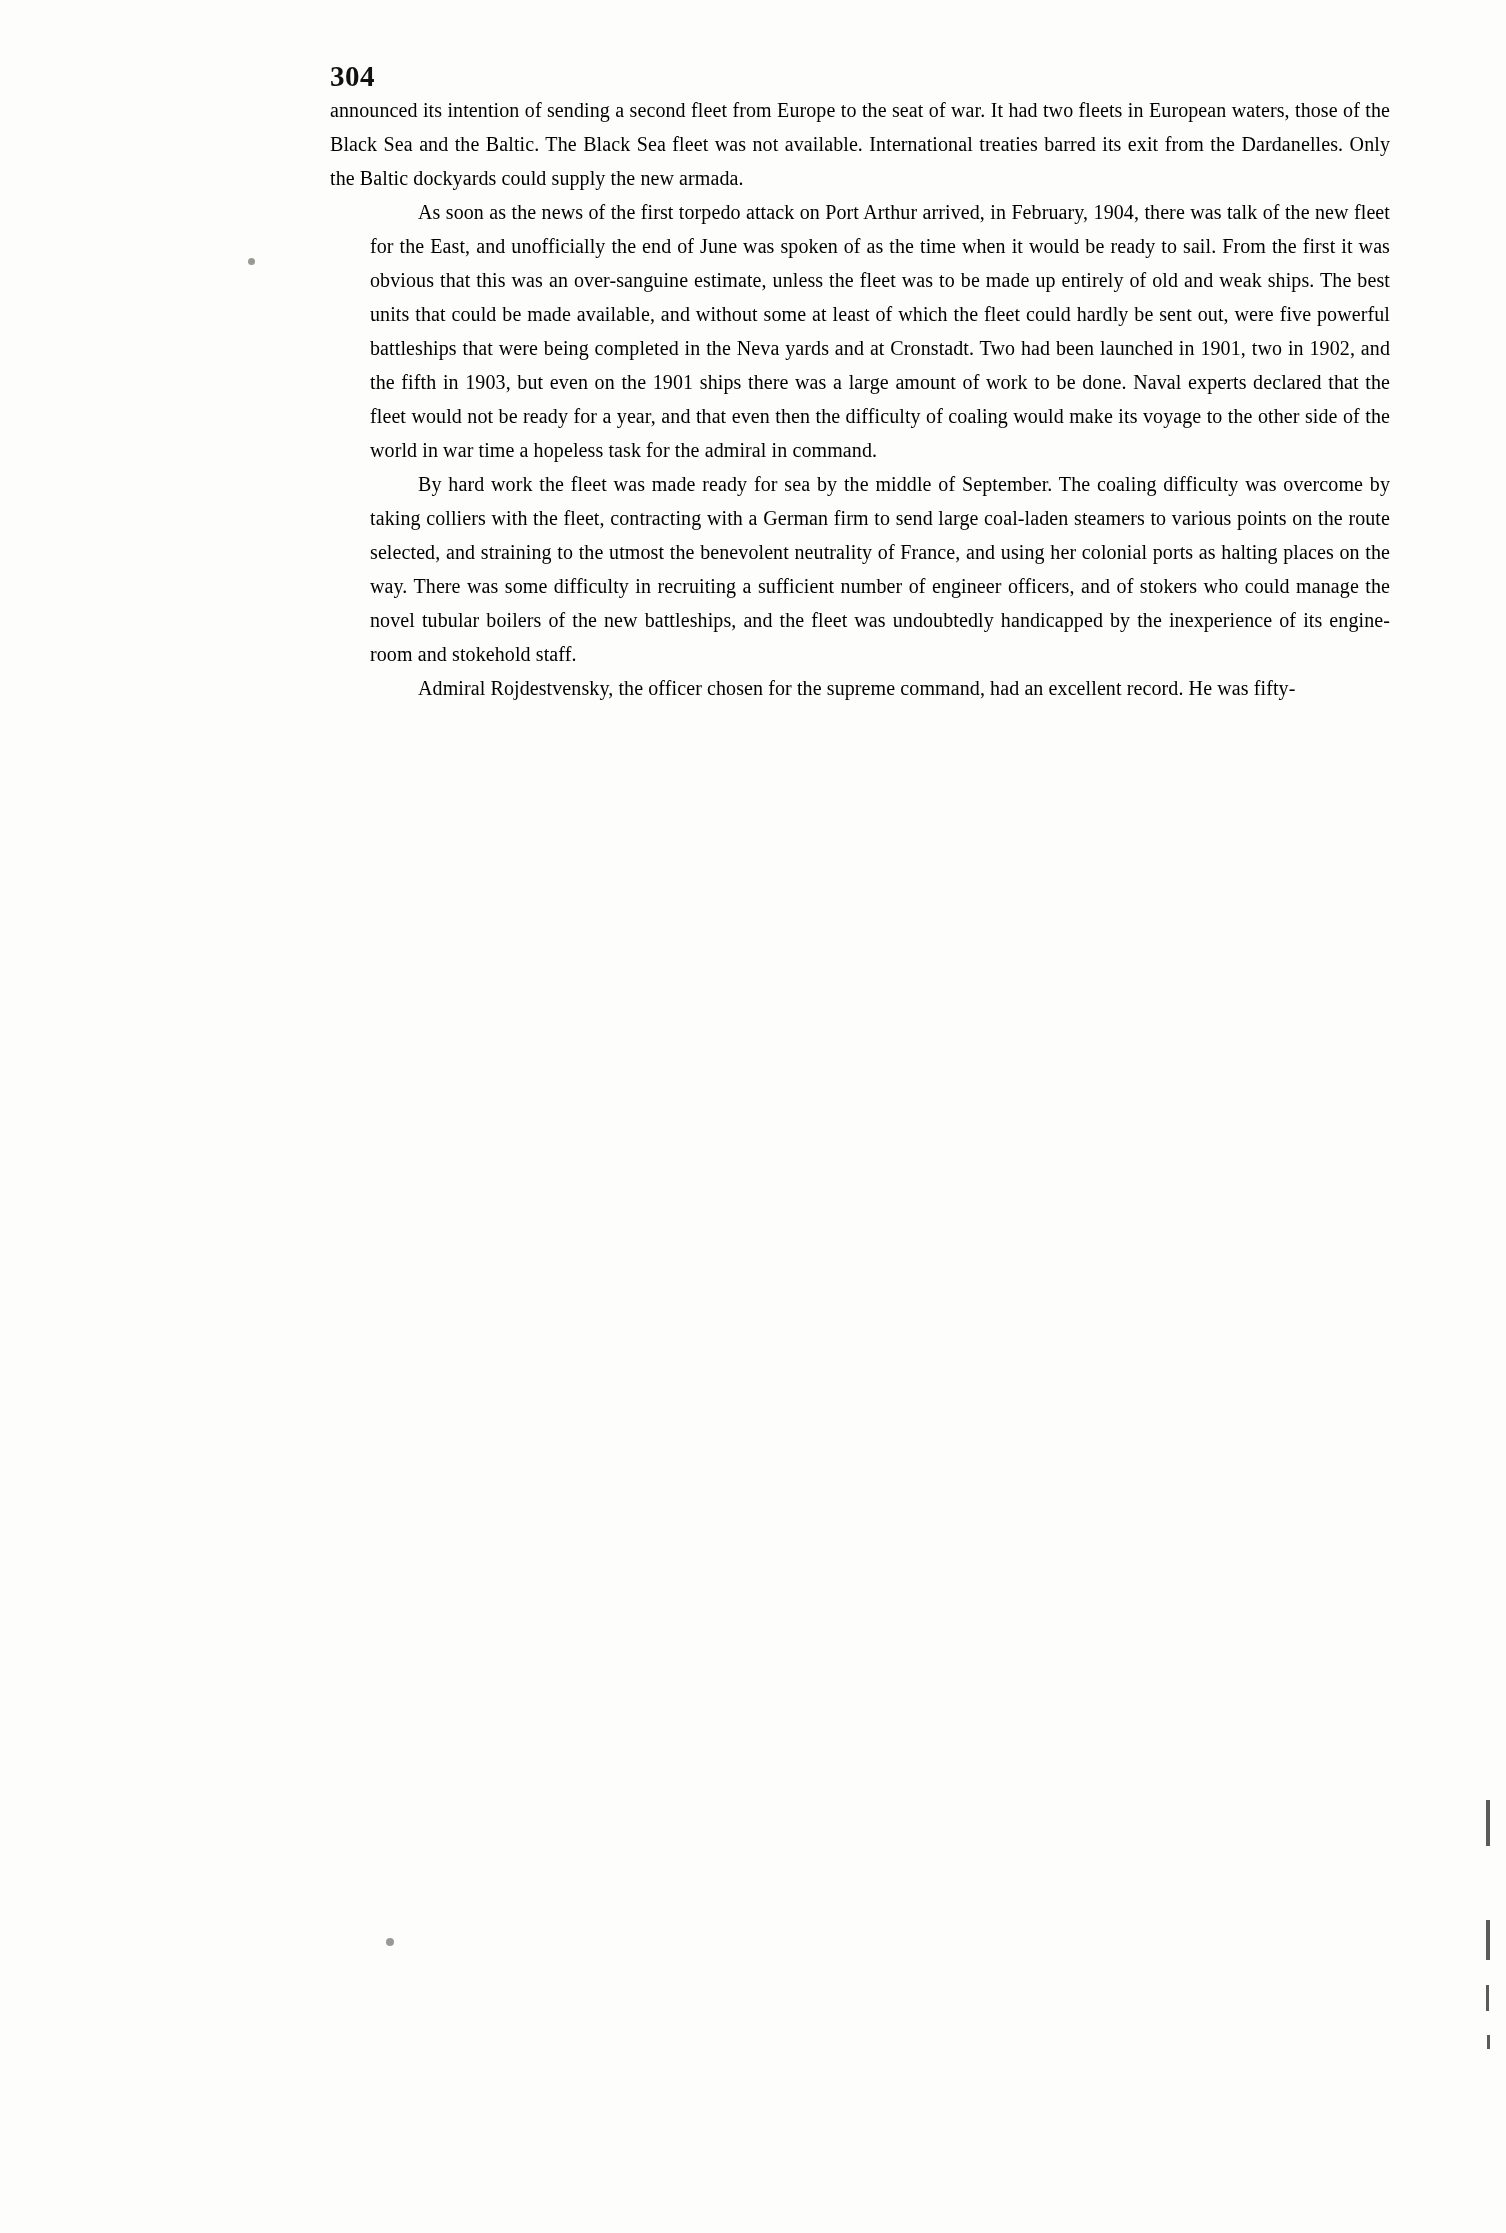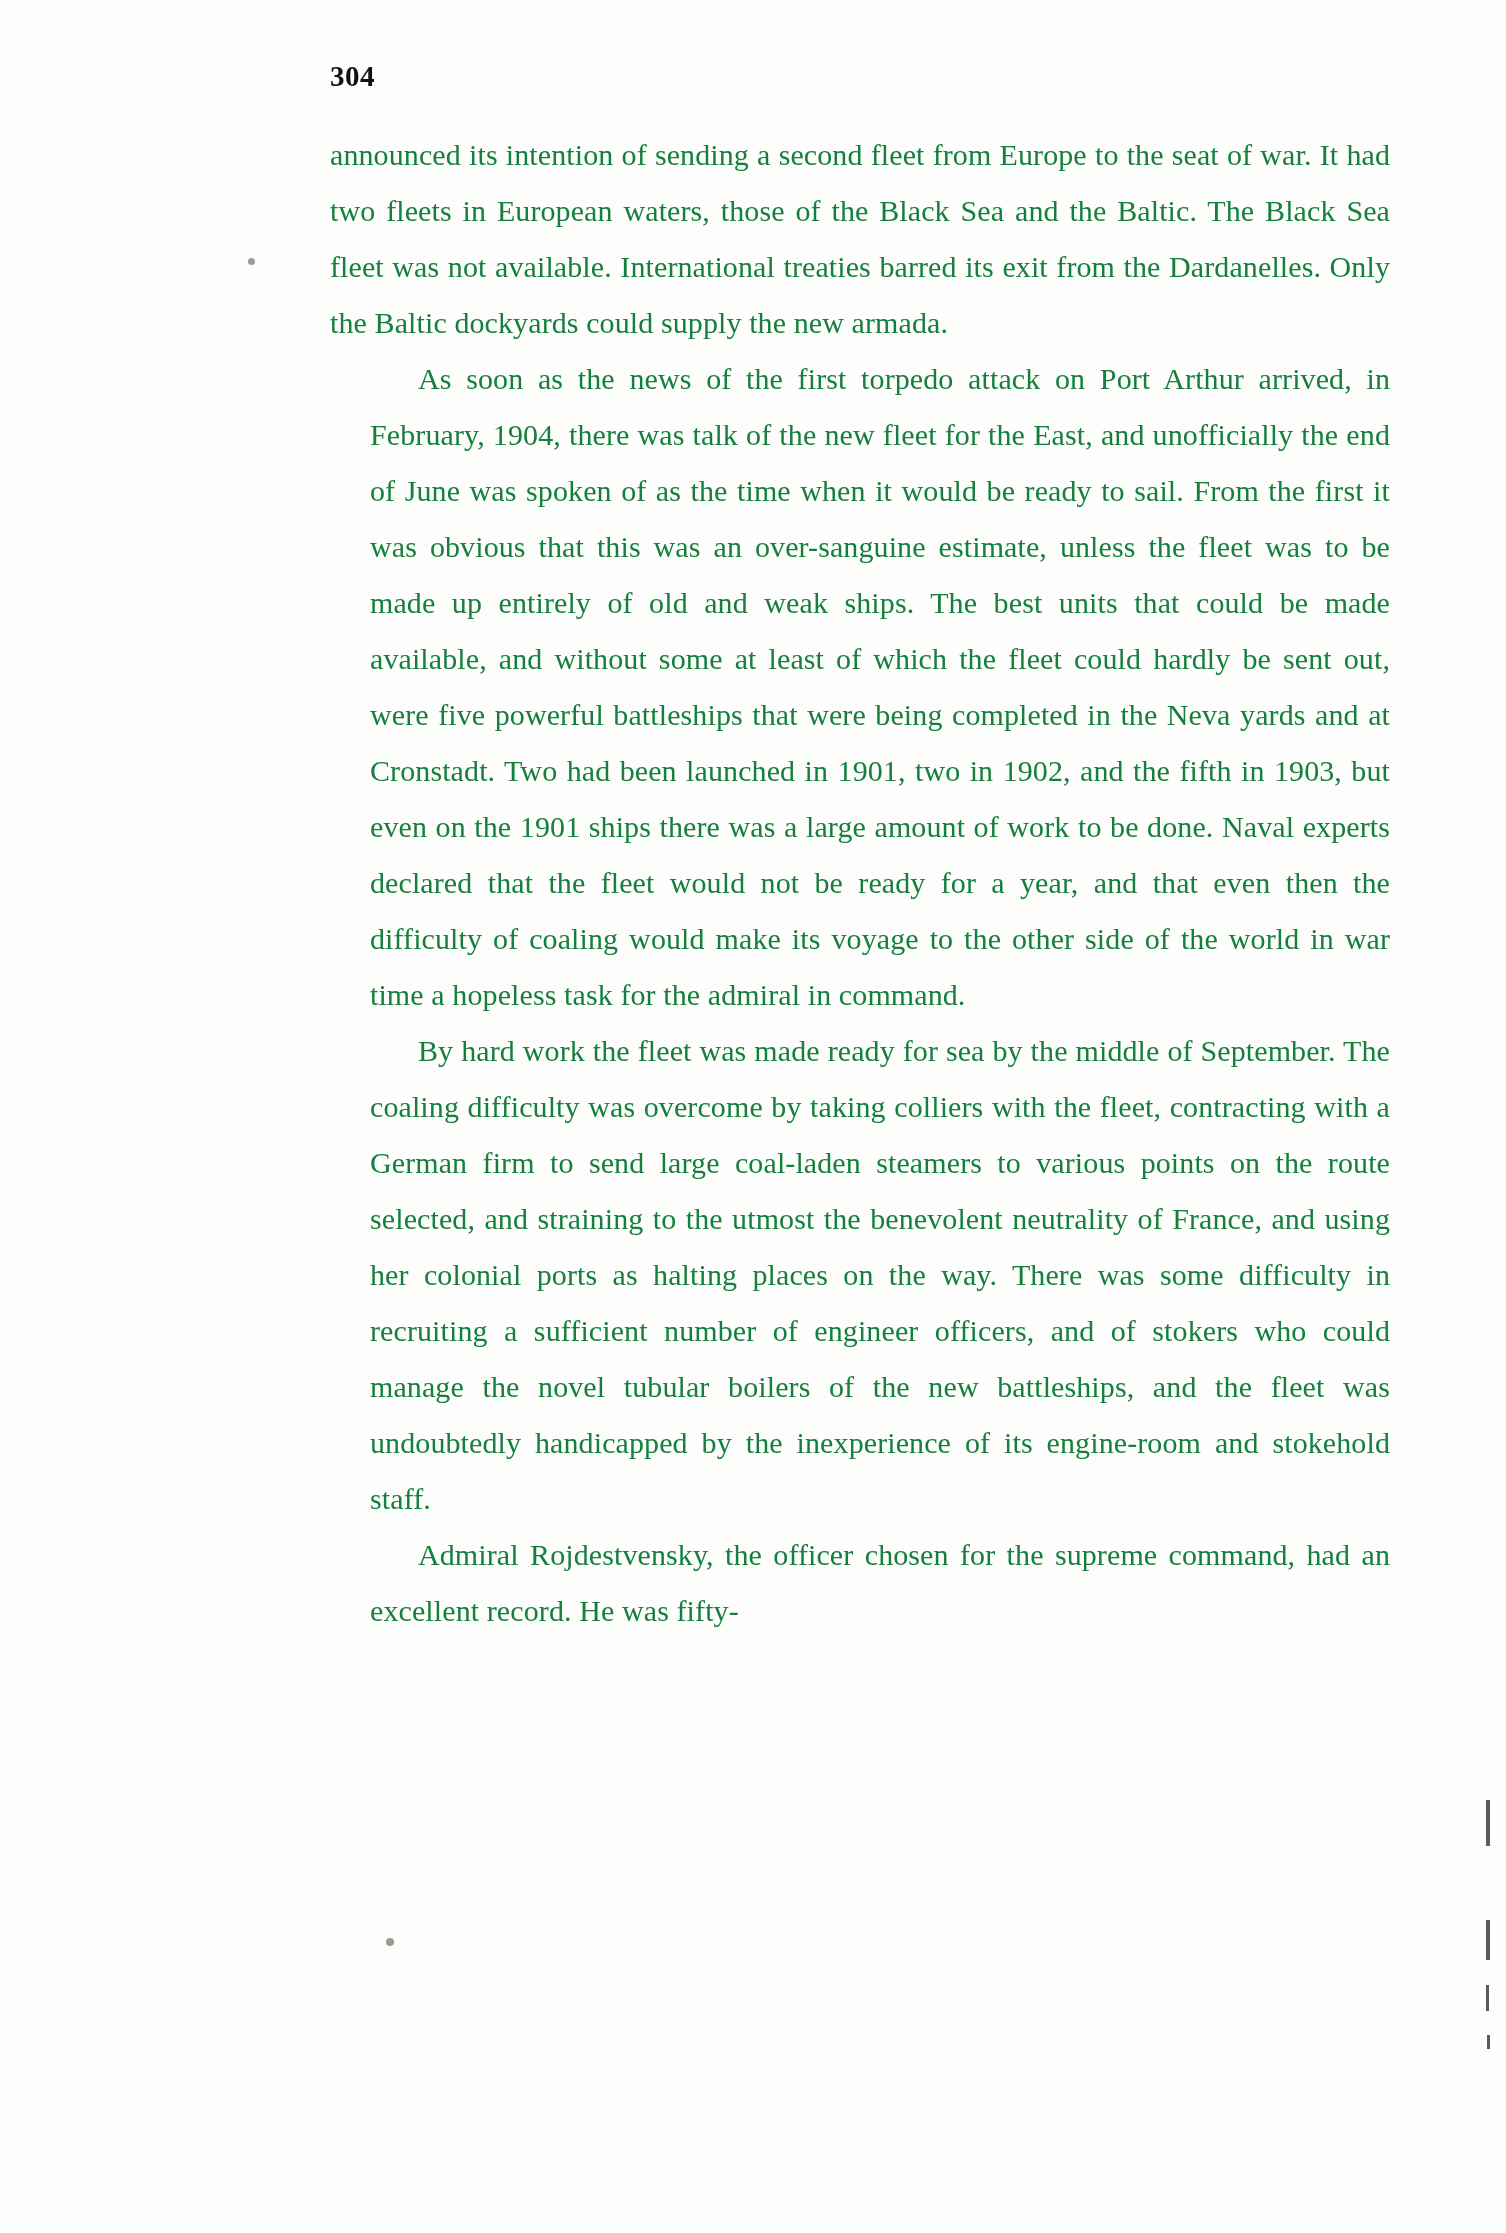--- a/index.html
+++ b/index.html
@@ -25,21 +25,20 @@
   }
   .page-inner {
     position: absolute;
     left: 330px;
     top: 60px;
     width: 1090px;
   }
   .header-row {
     display: flex;
     align-items: baseline;
-    margin-bottom: 34px;
   }
   .folio {
     font-family: "Liberation Serif", serif;
     font-weight: bold;
     font-size: 29px;
     letter-spacing: 0.5px;
     color: #111;
     width: 96px;
     flex: 0 0 96px;
   }
@@ -48,26 +47,26 @@
     font-weight: bold;
     font-size: 30px;
     letter-spacing: 2.6px;
     color: #111;
     white-space: nowrap;
   }
   .body-text {
     width: 1060px;
   }
   .para {
-    font-size: 30px;
-    line-height: 56px;
+    font-size: 20px;
+    line-height: 34px;
     text-align: justify;
     text-justify: inter-word;
     margin: 0;
-    color: #15803d;
+    color: #000000;
     letter-spacing: 0.1px;
   }
   .para + .para {
     margin-top: 0;
   }
   .para.indent {
     text-indent: 48px;
     margin-left: 40px;
   }
   

